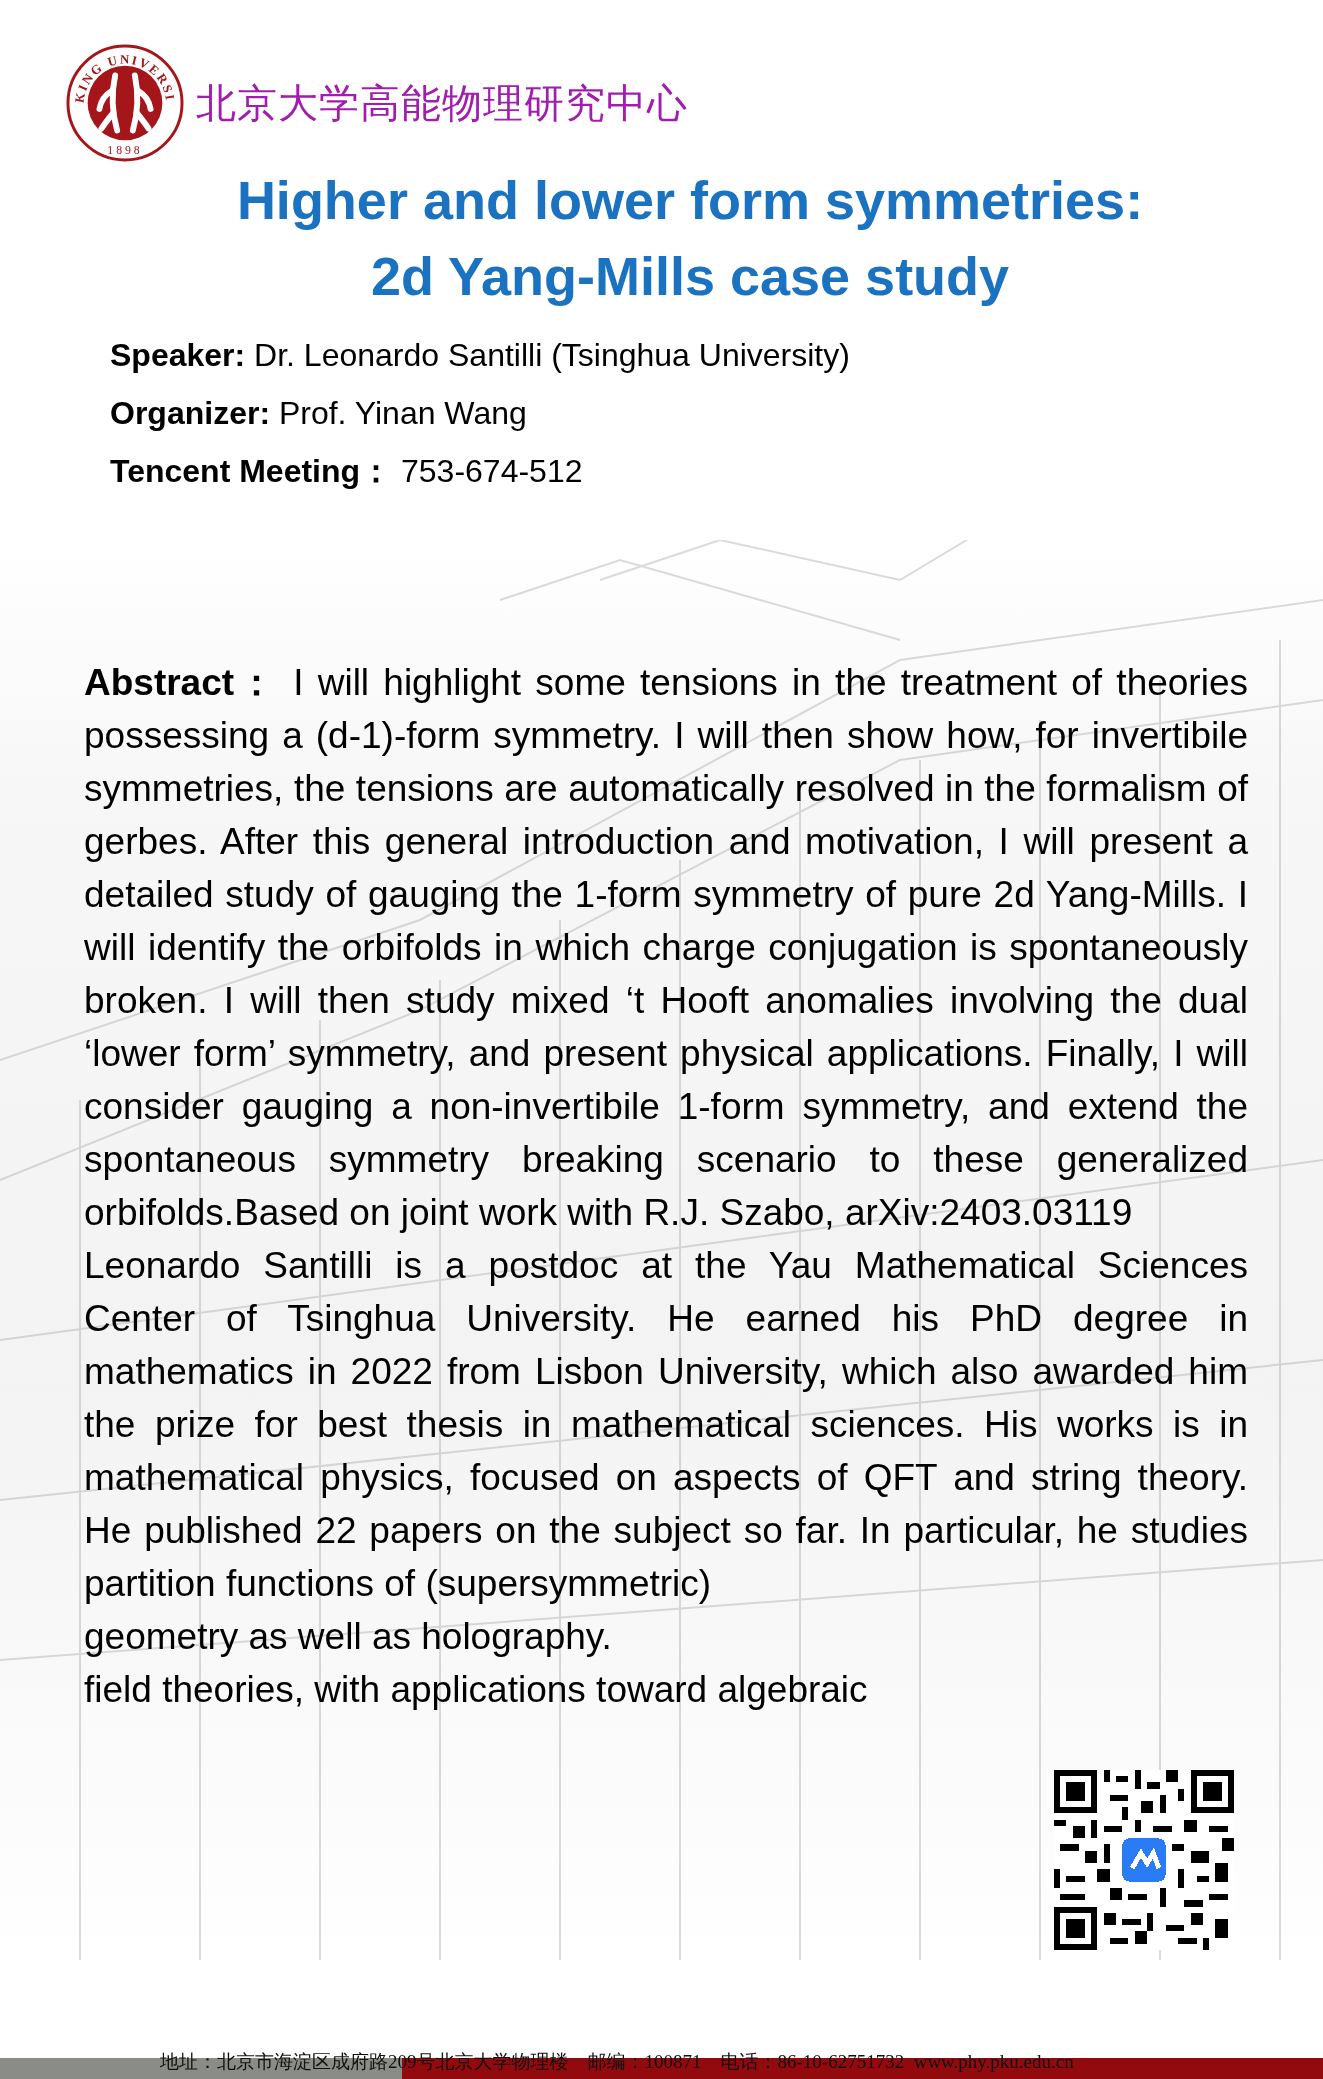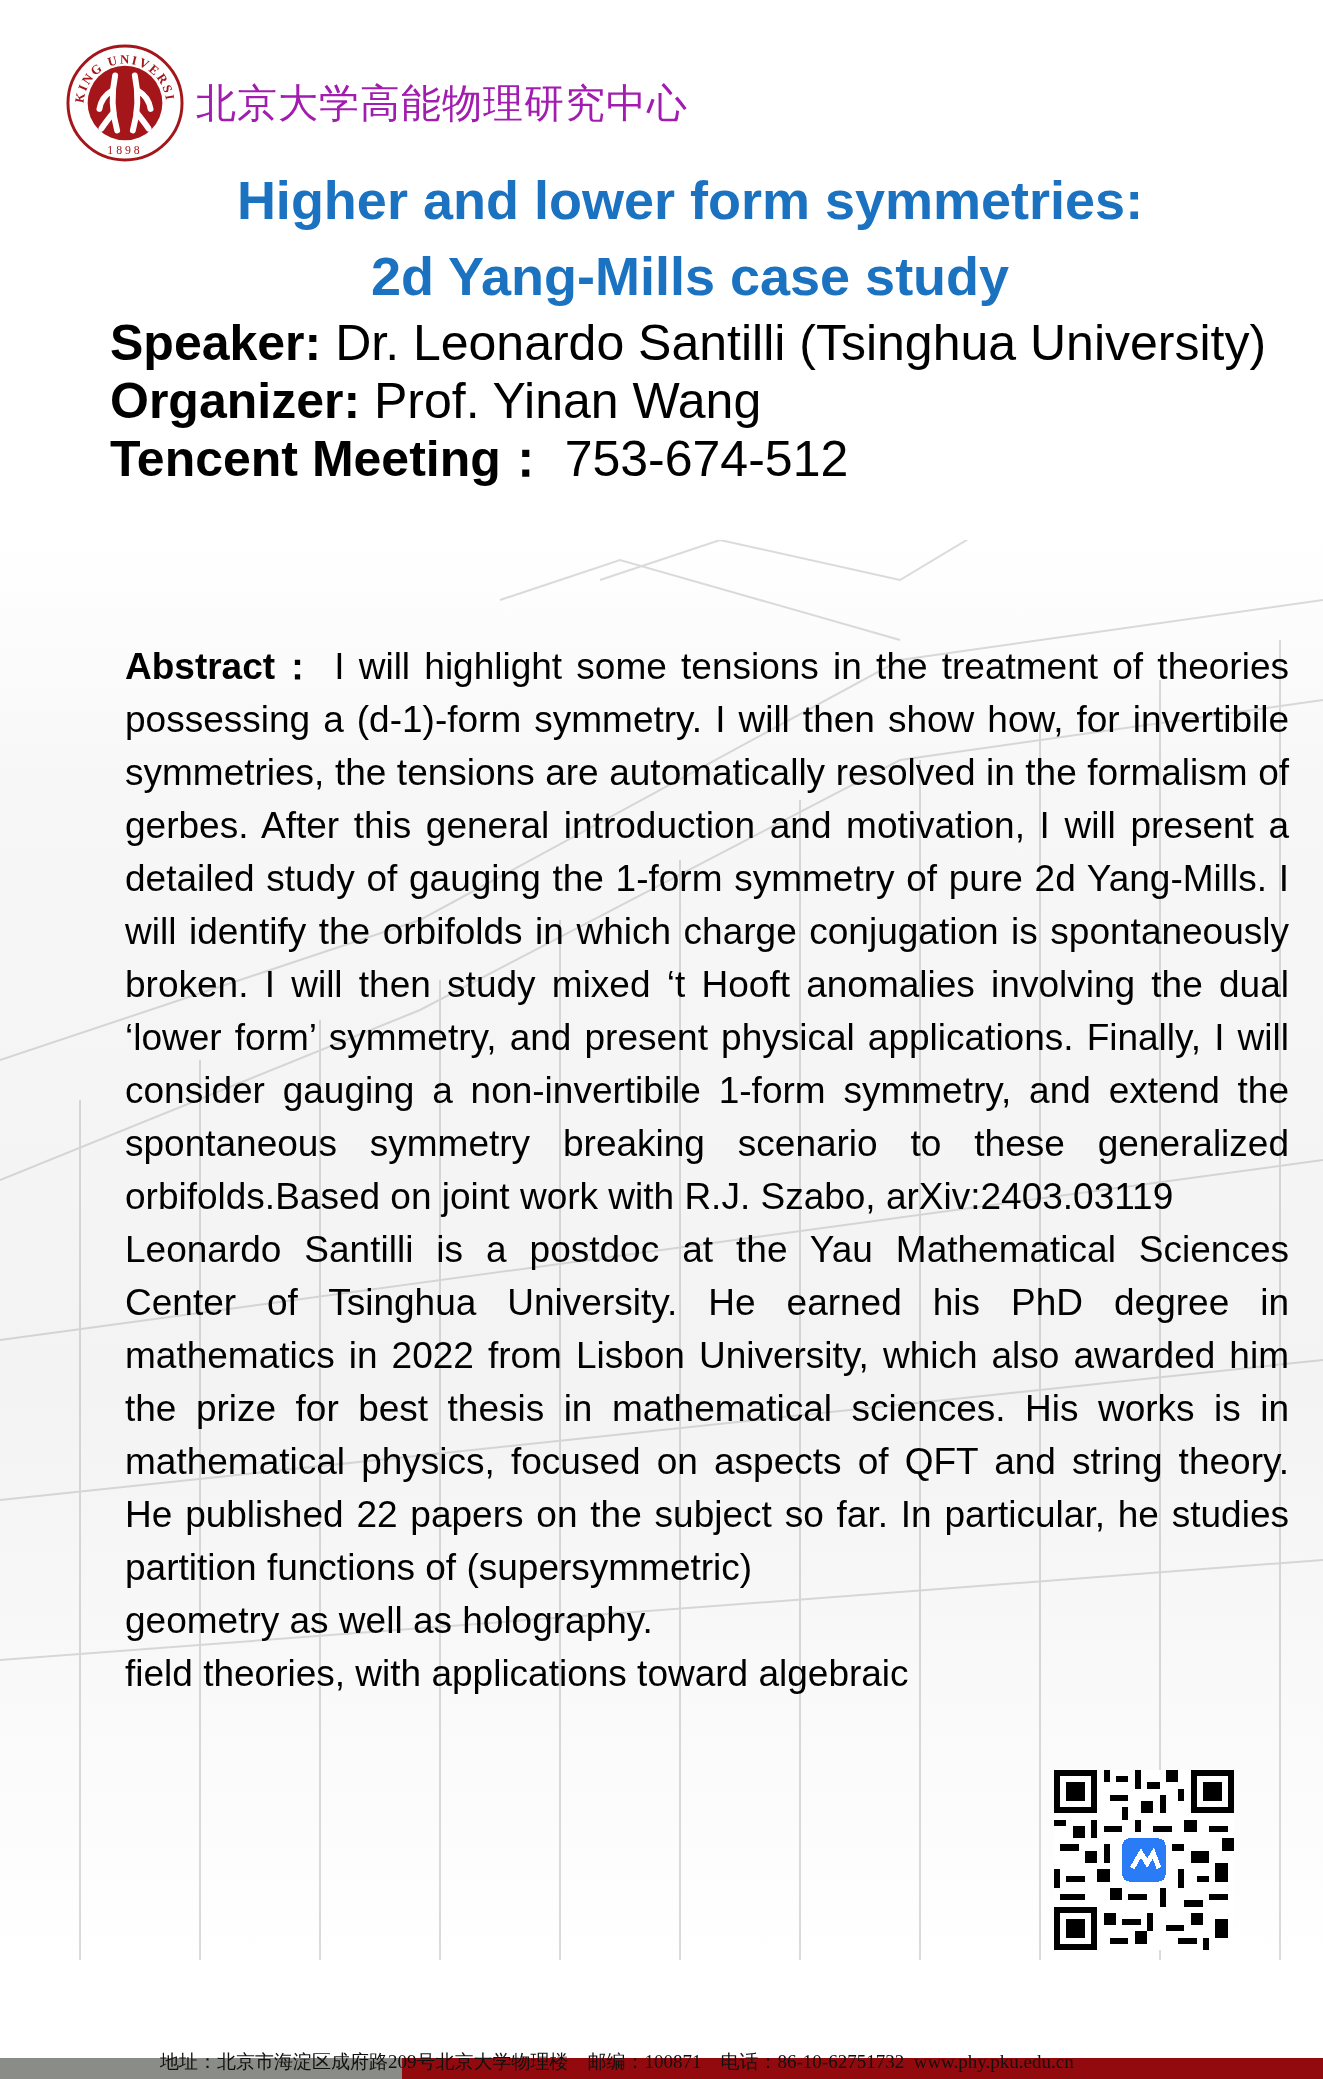--- a/index.html
+++ b/index.html
@@ -17,26 +17,26 @@
   }
   .bg-sketch svg { position: absolute; left: 0; top: 0; width: 100%; height: 100%; opacity: 0.35; }
   .header { position: absolute; left: 66px; top: 43px; height: 120px; display: flex; align-items: center; z-index: 2; }
   .logo { width: 118px; height: 118px; }
   .center-name { margin-left: 12px; font-size: 40px; letter-spacing: 1px; color: #a21caf; font-family: "DejaVu Sans", sans-serif; }
   .title {
     position: absolute; left: 0; top: 162px; width: 1380px; text-align: center; z-index: 2;
     color: #1a72c0; font-weight: bold; font-size: 54px; line-height: 76px;
     font-family: "Liberation Sans", sans-serif;
   }
-  .info { position: absolute; left: 110px; top: 314px; z-index: 2; font-size: 50px; line-height: 58px; }
+  .info { position: absolute; left: 110px; top: 326px; z-index: 2; font-size: 32px; line-height: 58px; }
   .info .row { white-space: pre; }
   .info b { font-weight: bold; }
   .body-text {
-    position: absolute; left: 84px; top: 640px; width: 1164px; z-index: 2;
-    font-size: 37px; line-height: 53px; text-align: justify; margin-left: 41px;
+    position: absolute; left: 84px; top: 656px; width: 1164px; z-index: 2;
+    font-size: 37px; line-height: 53px; text-align: justify;
   }
   .body-text p { margin: 0; }
   .bio-text { width: 1164px; }
   .bio-last { width: 1164px; text-align: left; }
   .qr {
     position: absolute; left: 1054px; top: 1770px; width: 180px; height: 180px; z-index: 3;
     background: #fff;
   }
   .footer-text {
     position: absolute; left: 160px; top: 1984px; z-index: 2;

